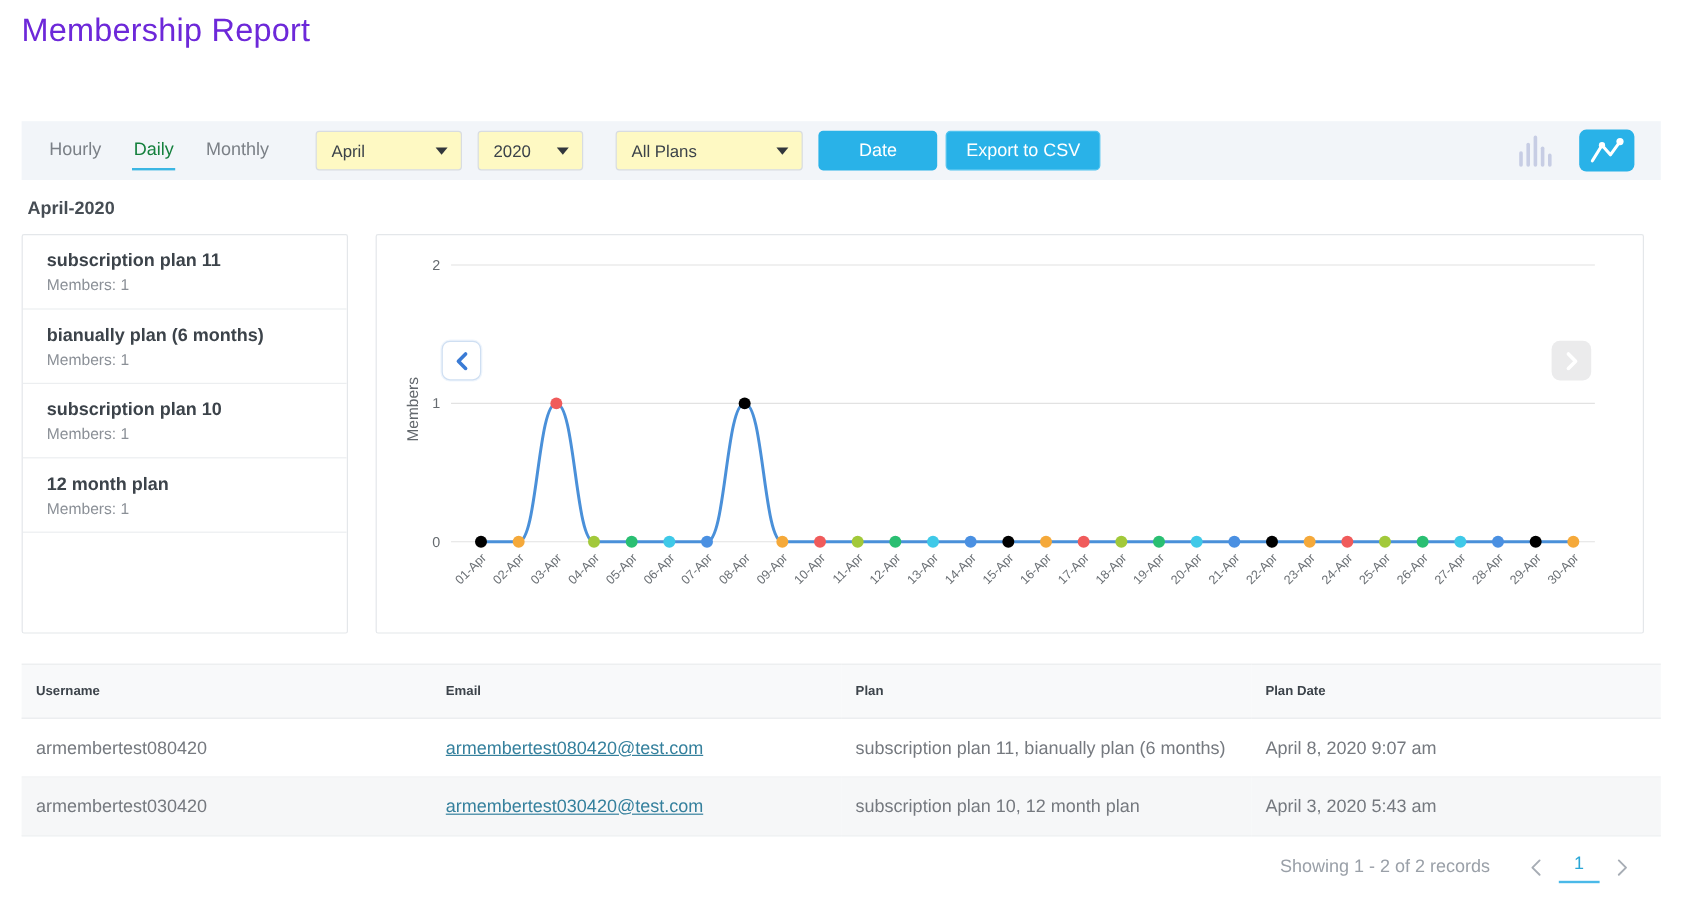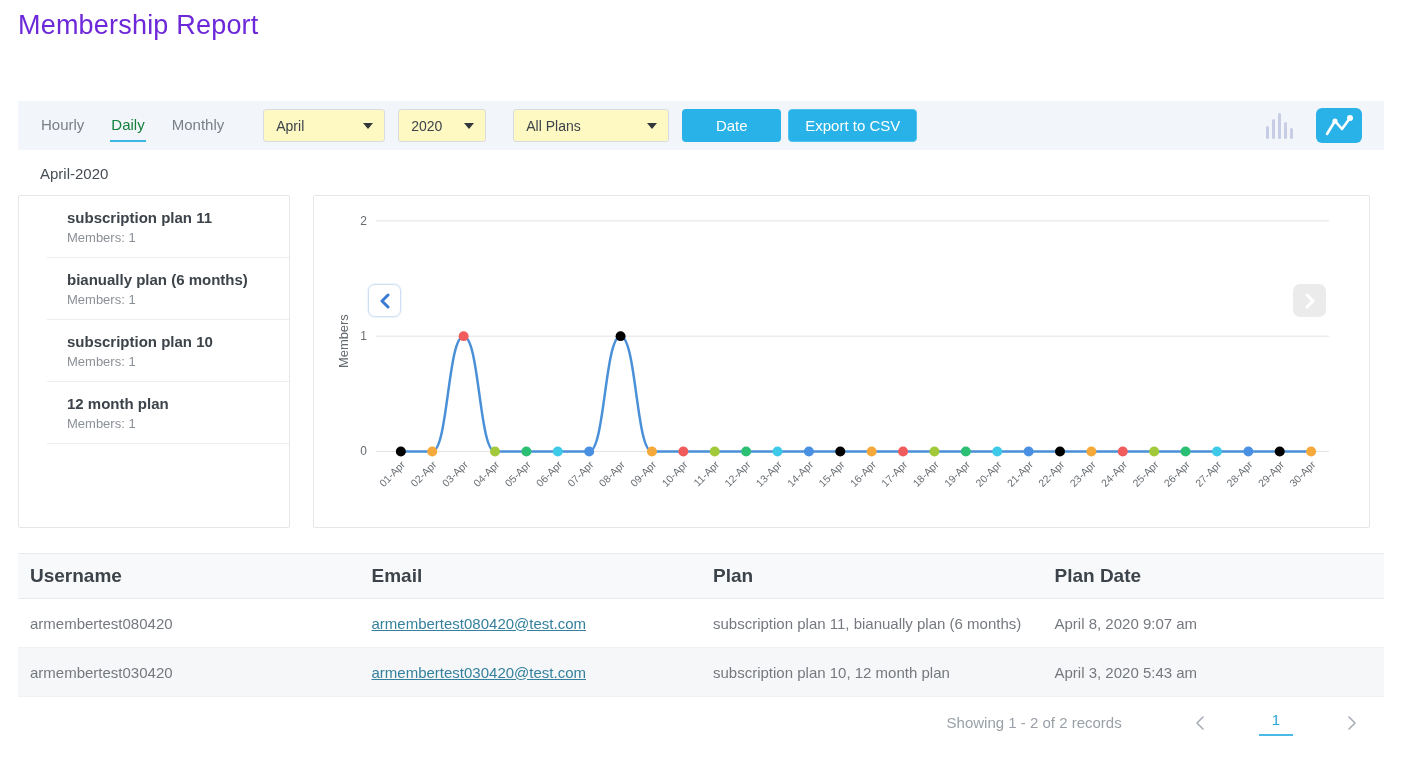--- a/index.html
+++ b/index.html
@@ -70,28 +70,28 @@
   .bar-icon span:nth-child(5){ height: 11px; }
 
   .line-icon-btn {
     width: 46px; height: 35px; border: none; border-radius: 6px;
     background: #29b2e8; cursor: pointer;
     display: flex; align-items: center; justify-content: center;
   }
 
   
   .period {
-    margin: 15px 0 0 40px; font-size: 15px; font-weight: 400; color: #464d54;
+    margin: 15px 0 0 23px; font-size: 15px; font-weight: 700; color: #464d54;
   }
 
   
   .content { display: flex; margin: 13px 18px 0 18px; height: 333px; }
   .plans-card {
     width: 272px; height: 100%; background: #fff;
-    border: 1px solid #e4e7ea; border-radius: 2px; overflow: hidden; padding-left: 28px;
+    border: 1px solid #e4e7ea; border-radius: 2px; overflow: hidden;
   }
   .plan-item { padding: 13px 20px 12px 20px; border-bottom: 1px solid #eceef0; }
   .plan-name { font-size: 15px; font-weight: 700; color: #3c434a; margin-bottom: 4px; }
   .plan-members { font-size: 13px; color: #8b9097; }
 
   .chart-card {
     flex: 1; height: 100%; margin-left: 23px; margin-right: 14px;
     border: 1px solid #e4e7ea; border-radius: 2px; background: #fff;
     position: relative;
   }
@@ -105,36 +105,36 @@
   .chart-nav.prev { left: 54px; background: #fff; border: 1px solid #cfdff2; box-shadow: 0 0 0 1px rgba(210,225,245,.35); }
   .chart-nav.next { right: 43px; background: #ebebec; }
 
   
   table.members-table {
     margin: 25px 18px 0 18px; width: 1366px;
     border-collapse: collapse; table-layout: fixed;
   }
   .members-table th {
     height: 45px; background: #f8f9fa; text-align: left;
-    font-size: 19px; font-weight: 700; color: #3c434a;
+    font-size: 11px; font-weight: 700; color: #3c434a;
     padding-left: 12px;
     border-top: 1px solid #e9ebed; border-bottom: 1px solid #e9ebed;
   }
   .members-table td {
     height: 49px; font-size: 15px; color: #75797f;
     padding-left: 12px; border-bottom: 1px solid #eef0f2;
   }
   .members-table tbody tr:nth-child(even) { background: #f6f7f8; }
   .members-table a.email-link { color: #35809d; text-decoration: underline; }
 
   
   .pagination {
     margin: 12px 36px 0 0;
     display: flex; justify-content: flex-end; align-items: center;
-    font-size: 15px; color: #9aa0a8; gap: 40px;
+    font-size: 15px; color: #9aa0a8;
   }
   .pagination .summary { margin-right: 24px; }
   .pg-btn { background: none; border: none; padding: 4px 8px; cursor: pointer; display: flex; align-items: center; }
   .pg-page {
     color: #2aa6d6; padding: 2px 13px 6px 13px; margin: 0 5px;
     border-bottom: 2px solid #4ab9e8; cursor: pointer;
   }
 </style>
 </head>
 <body>

